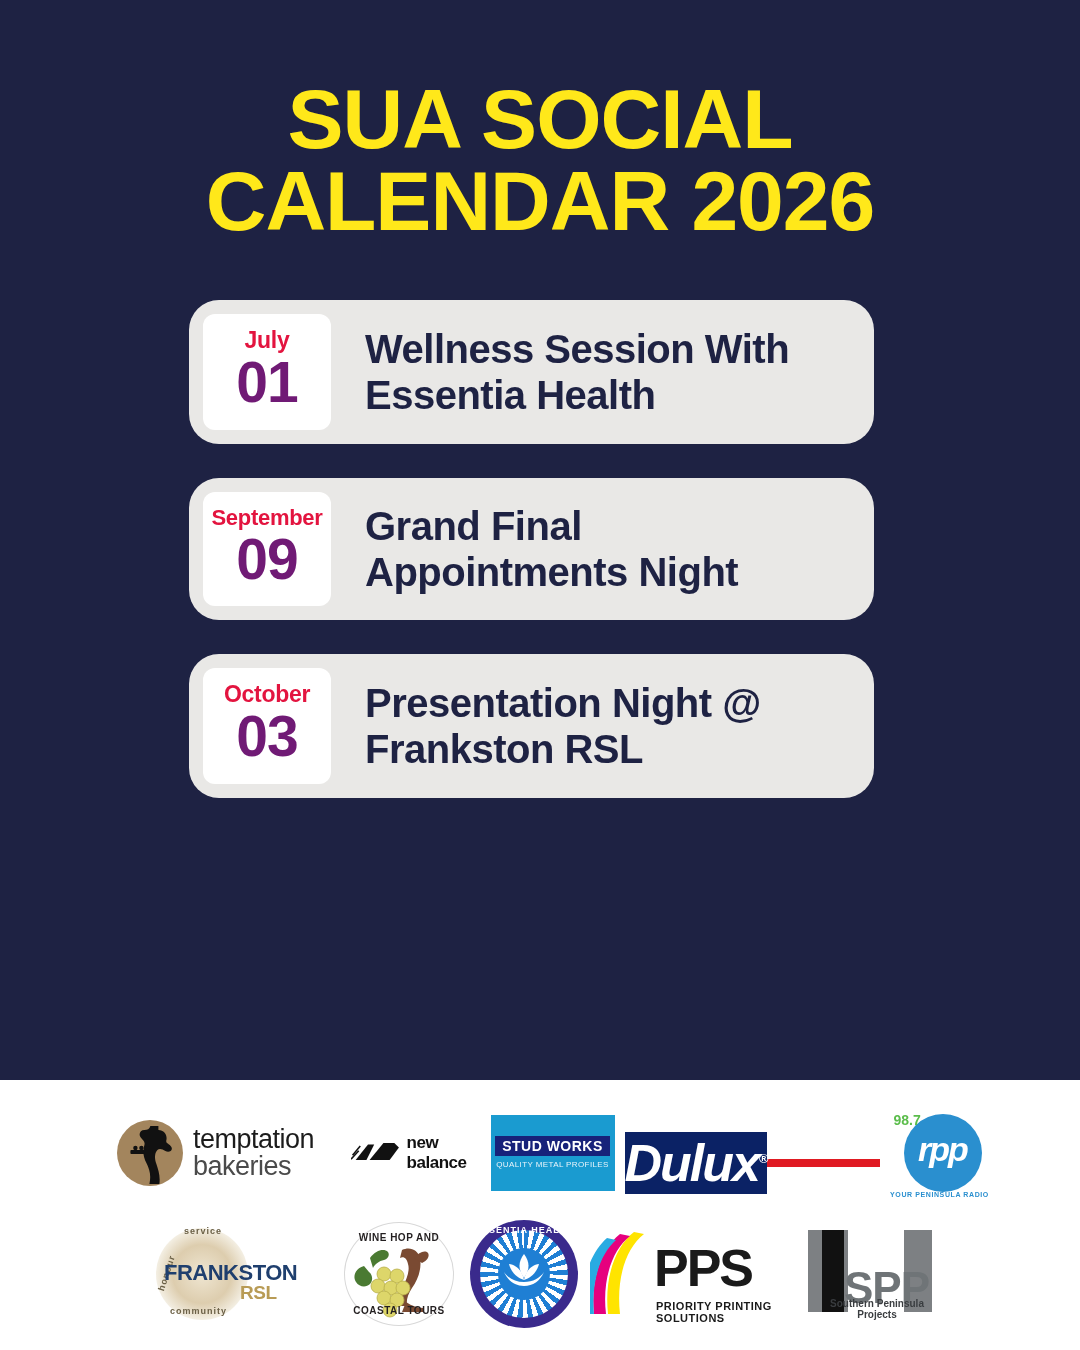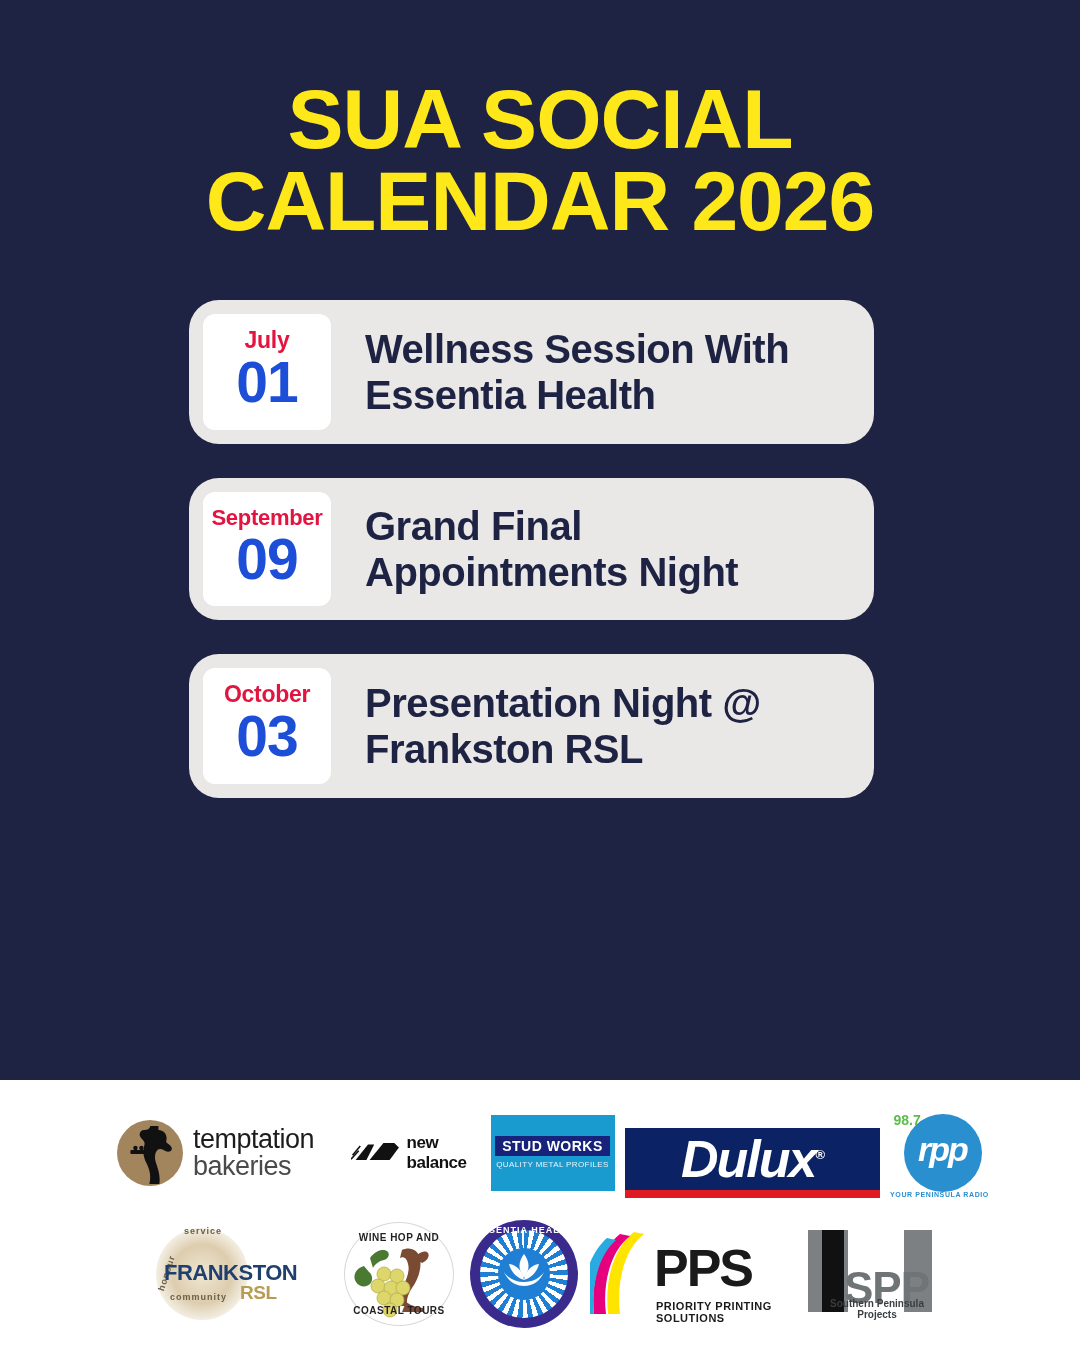--- a/index.html
+++ b/index.html
@@ -54,21 +54,21 @@
   }
   .date-month {
     color:#e3143f;
     font-weight:bold;
     font-size:23px;
     line-height:1.05;
     white-space:nowrap;
     letter-spacing:-0.3px;
   }
   .date-day {
-    color:#1d4ed8;
+    color:#701a75;
     font-weight:bold;
     font-size:57px;
     line-height:1.08;
     letter-spacing:-1px;
   }
   .event-title {
     flex:1 1 auto;
     color:#1e2243;
     font-weight:bold;
     font-size:40px;
@@ -115,21 +115,21 @@
 
   
   .l-stud { width:124px; height:76px; background:#1a9bd0; flex-direction:column; gap:4px; }
   .stud-bar {
     background:#17227a; color:#fff; font-weight:bold; font-size:14px;
     padding:2px 7px; letter-spacing:0.5px; white-space:nowrap;
   }
   .stud-sub { color:#e9f4fb; font-size:8px; letter-spacing:0.4px; white-space:nowrap; }
 
   
-  .l-dulux { width:255px; height:72px; flex-direction:column;margin-top:20px; }
+  .l-dulux { width:255px; height:72px; flex-direction:row;margin-top:20px; }
   .dulux-box {
     width:100%; height:62px; background:#0b2265;
     display:flex; align-items:center; justify-content:center;
   }
   .dulux-word {
     color:#fff; font-weight:bold; font-style:italic; font-size:52px;
     letter-spacing:-2px; position:relative;
   }
   .dulux-word sup { font-size:13px; font-style:normal; vertical-align:super; }
   .dulux-red { width:100%; height:8px; background:#e01a22; }
@@ -166,21 +166,21 @@
     position:absolute; left:24px; top:36px;
     color:#1f3f6e; font-weight:bold; font-size:22px; letter-spacing:-0.5px;
   }
   .frsl-rsl {
     position:absolute; left:100px; top:58px;
     color:#b89b55; font-weight:bold; font-size:19px; letter-spacing:-0.5px;
   }
   .frsl-w { position:absolute; color:#6b6046; font-size:9px; font-weight:bold; letter-spacing:1px; }
   .frsl-w.honour { left:8px; top:44px; transform:rotate(-72deg); }
   .frsl-w.service { left:44px; top:2px; }
-  .frsl-w.community { left:30px; top:68px; }
+  .frsl-w.community { left:30px; top:82px; }
 
   
   .l-wine { width:118px; height:112px; position:relative; }
   .wine-ring {
     position:absolute; inset:4px; border-radius:50%;
     background:#fff; border:1px solid #d8d8d8;
   }
   .wine-t { position:absolute; width:118px; text-align:center; font-size:10px; font-weight:bold; color:#231f20; letter-spacing:0.5px; }
   .wine-t.top { top:14px; }
   .wine-t.bot { bottom:14px; }

